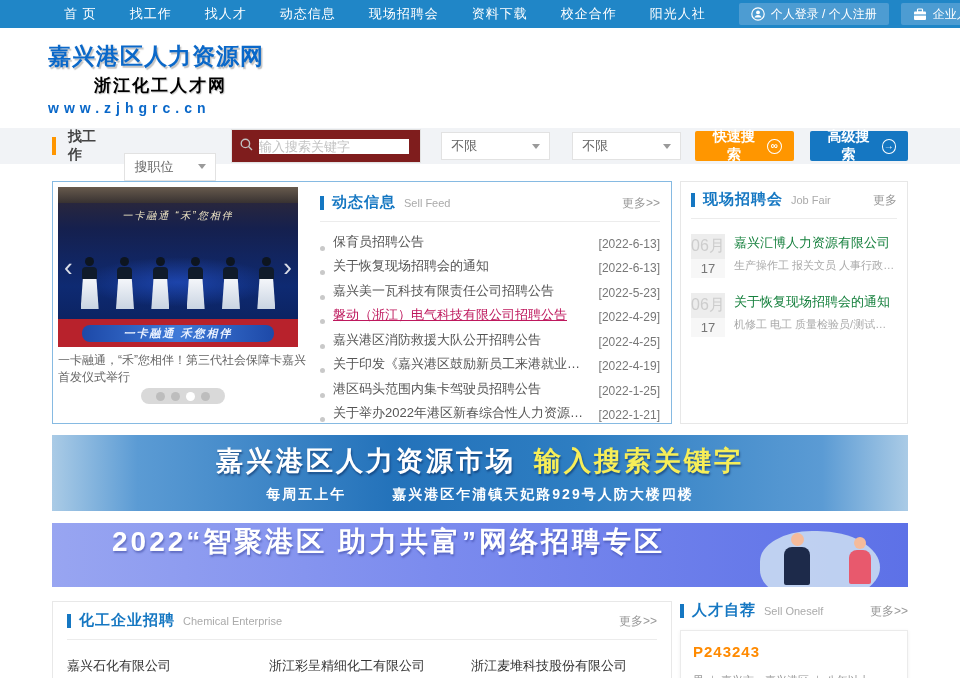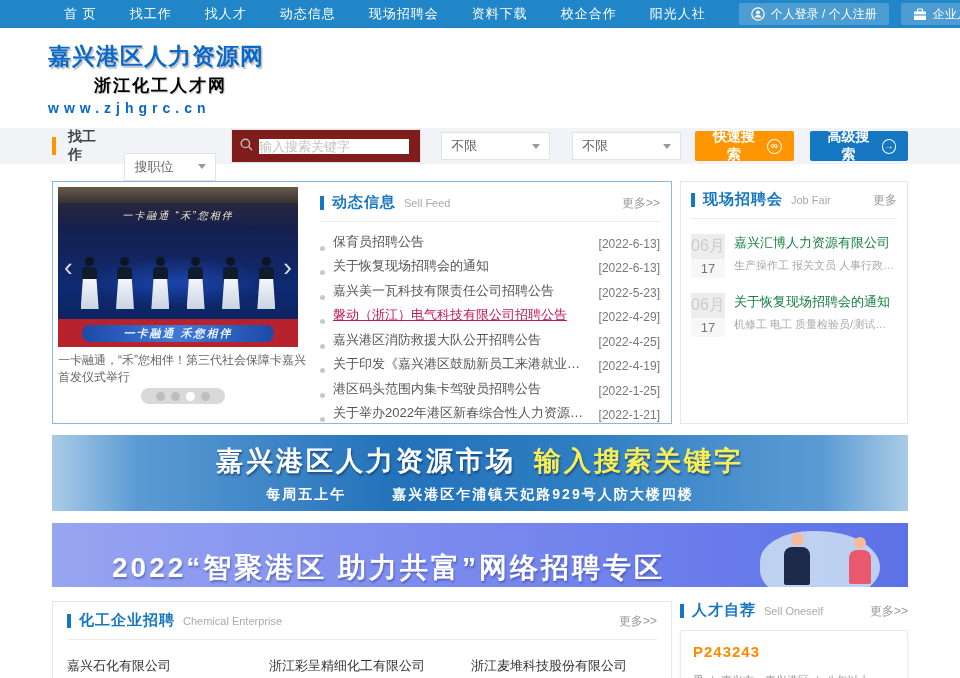--- a/index.html
+++ b/index.html
@@ -134,21 +134,21 @@
       display:flex; flex-direction:column; align-items:center; justify-content:center; }
   .b1-line1 { display:flex; align-items:baseline; gap:18px; }
   .b1-white { color:#fff; font-size:27px; font-weight:900; letter-spacing:3px;
       text-shadow:1px 2px 2px rgba(0,30,80,.5); }
   .b1-yellow { color:#f7ee58; font-size:27px; font-weight:900; letter-spacing:3px;
       text-shadow:1px 2px 2px rgba(0,30,80,.5); }
   .b1-line2 { color:#fff; font-size:14px; font-weight:bold; margin-top:7px;
       letter-spacing:2px; display:flex; gap:46px;align-items:flex-end; }
   .banner2 { width:856px; height:64px; margin:12px auto 0; position:relative; cursor:pointer;
       background:linear-gradient(90deg,#98a5f1 0%,#7b8bee 45%,#5d71e7 100%);
-      display:flex; align-items:flex-end; overflow:hidden; }
+      display:flex; align-items:flex-start; overflow:hidden; }
   .b2-text { color:#fff; font-size:28px; font-weight:900; letter-spacing:3px;
       margin-left:60px; text-shadow:1px 2px 2px rgba(40,50,140,.45); position:relative; z-index:2; }
   .b2-blob { position:absolute; right:28px; top:8px; width:120px; height:70px;
       background:#cfe0f2; border-radius:50% 60% 55% 50%; opacity:.85; }
   .b2-p1 { position:absolute; right:96px; top:10px; width:30px; height:54px; }
   .b2-p1 .h { width:13px; height:13px; border-radius:50%; background:#f5bb9b; margin:0 auto; }
   .b2-p1 .b { width:26px; height:38px; border-radius:8px 8px 2px 2px; background:#1d2a4a;
       margin:1px auto 0; }
   .b2-p2 { position:absolute; right:34px; top:14px; width:28px; height:50px; }
   .b2-p2 .h { width:12px; height:12px; border-radius:50%; background:#f5bb9b; margin:0 auto; }

